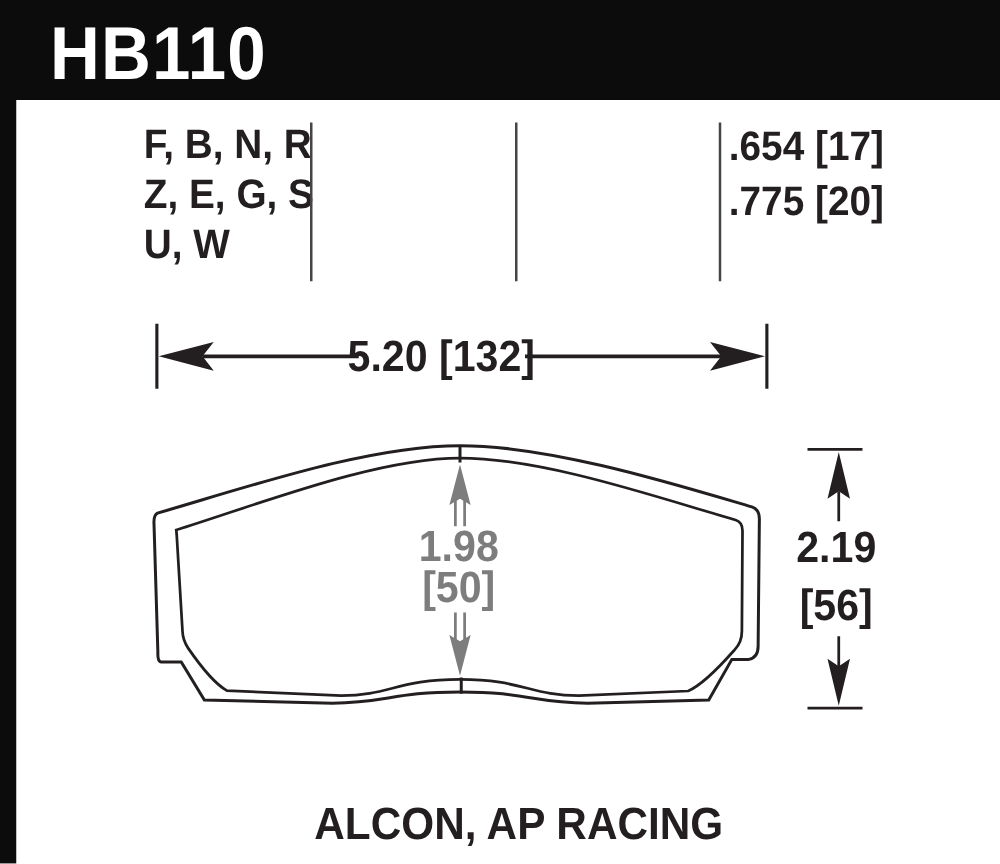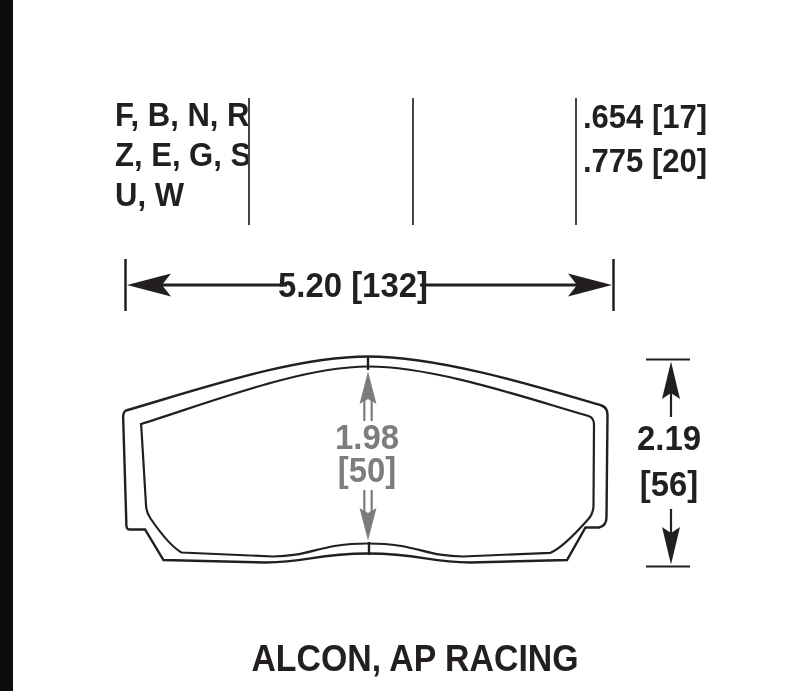--- a/index.html
+++ b/index.html
@@ -41,20 +41,23 @@
   
   .drawing{position:absolute;left:0;top:0;width:800px;height:691px;}
   .dim-text{font-family:"Liberation Sans", sans-serif;font-weight:bold;font-size:35px;}
 </style>
 </head>
 <body>
 
 <div class="frame">
 
   <div class="left-bar"></div>
+  <div class="header">
+    <div class="part-number">HB110</div>
+  </div>
 
   <div class="compounds">
     <div>F, B, N, R</div>
     <div>Z, E, G, S</div>
     <div>U, W</div>
   </div>
   <div class="vdiv d1"></div>
   <div class="vdiv d2"></div>
   <div class="vdiv d3"></div>
   <div class="thickness">

